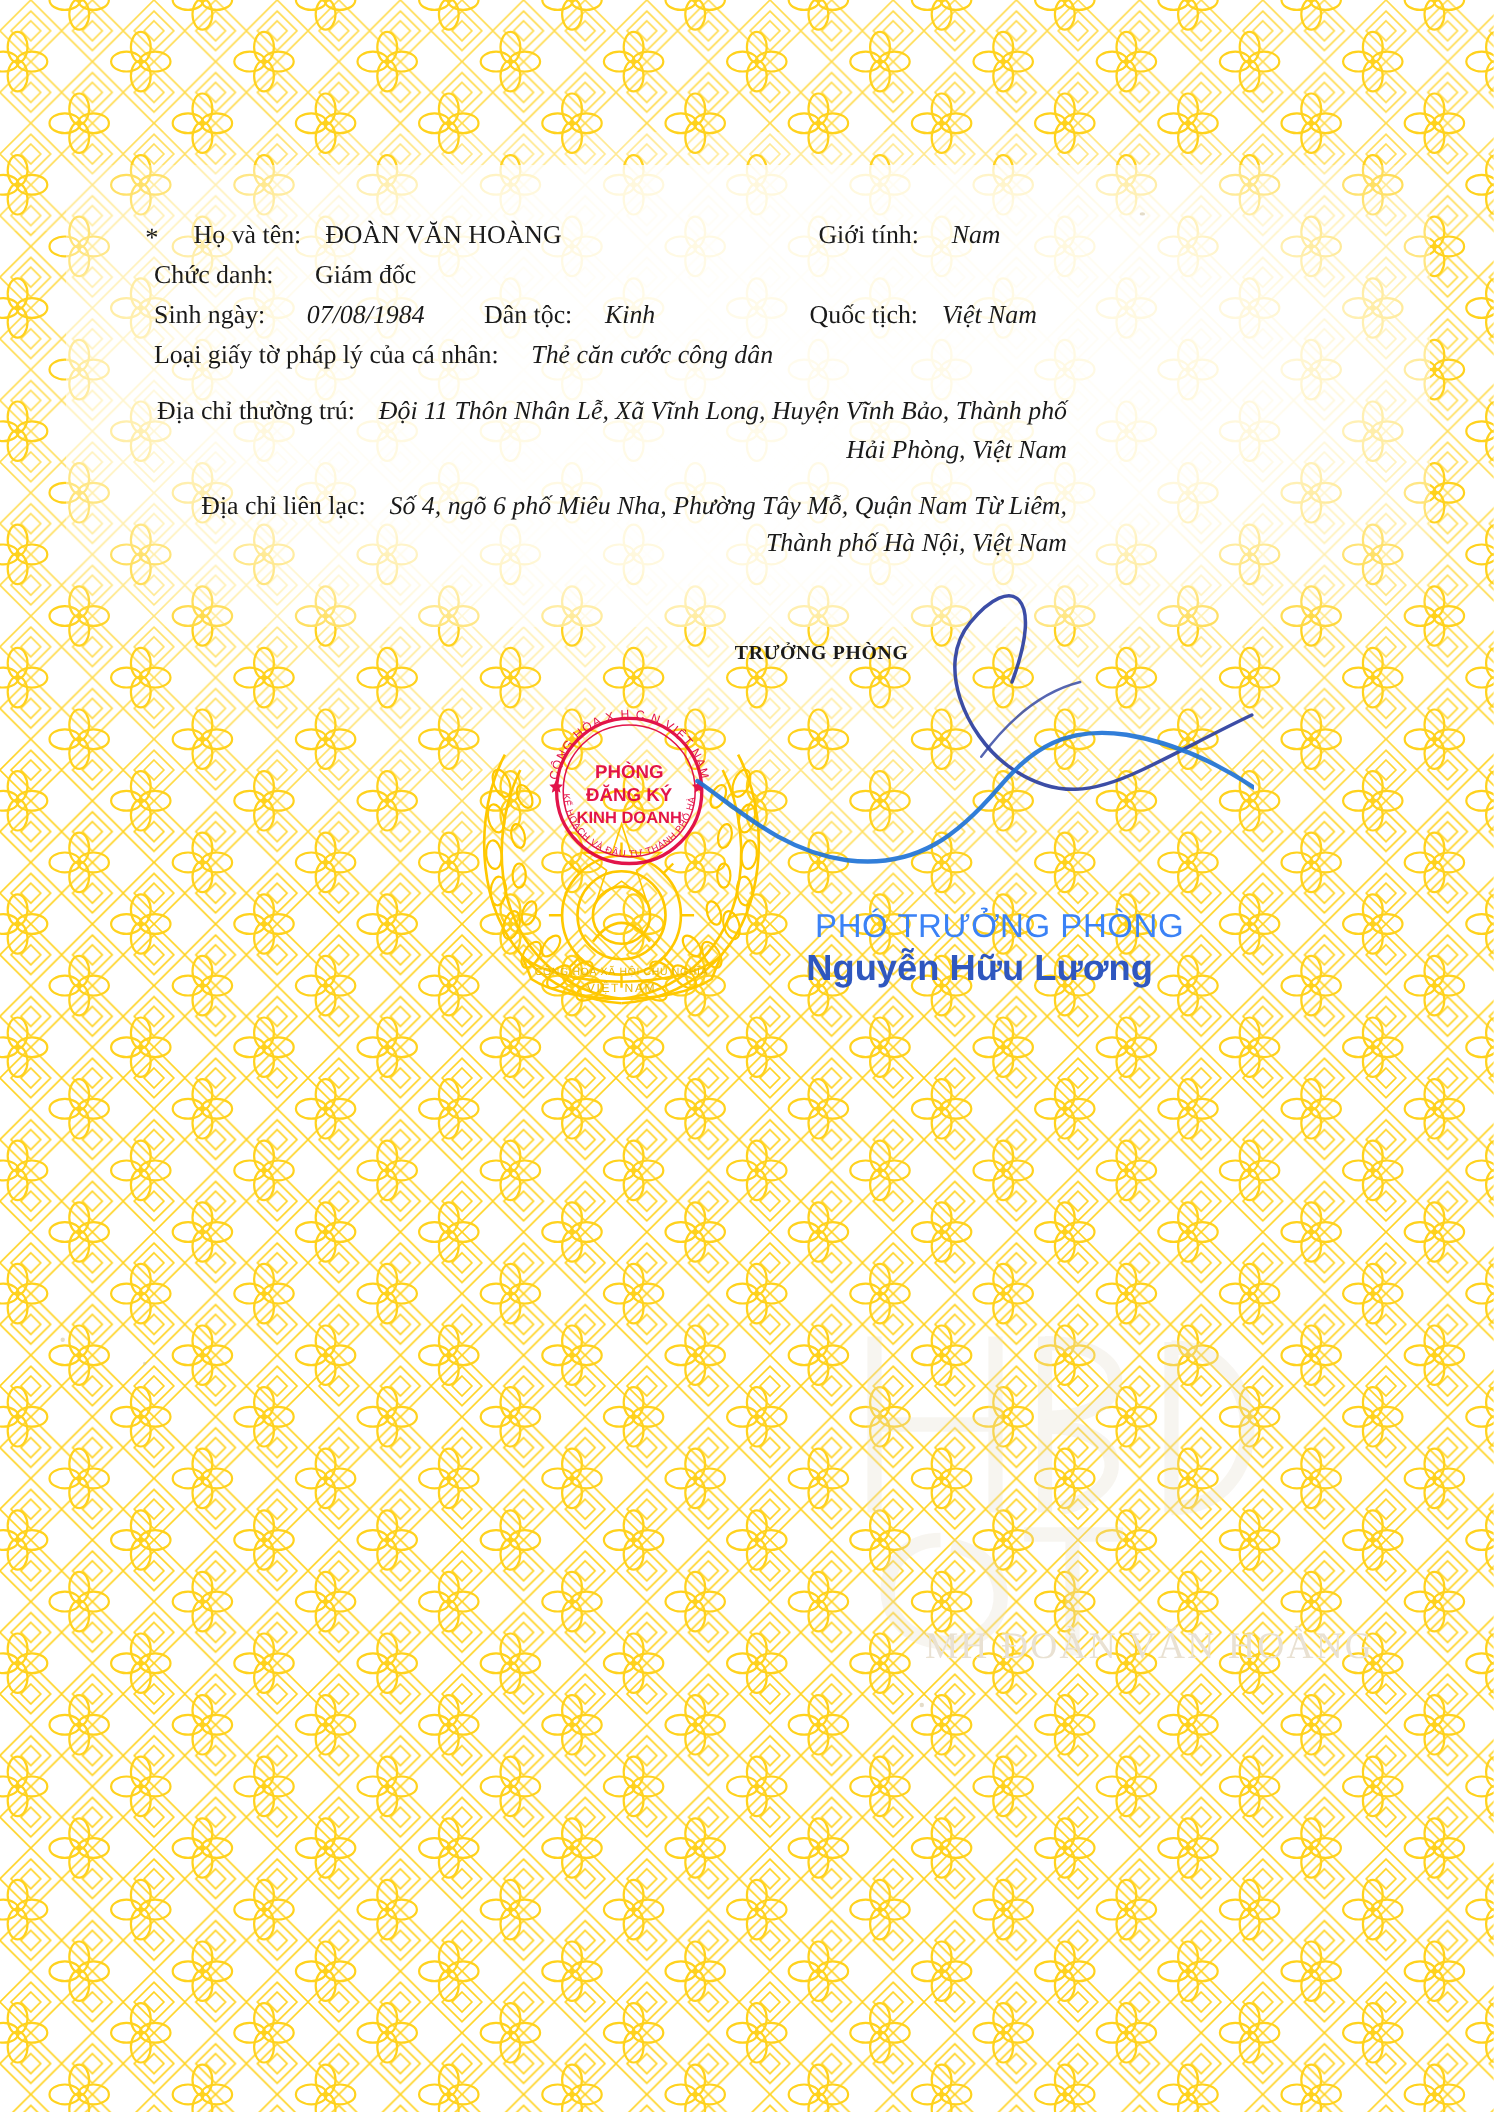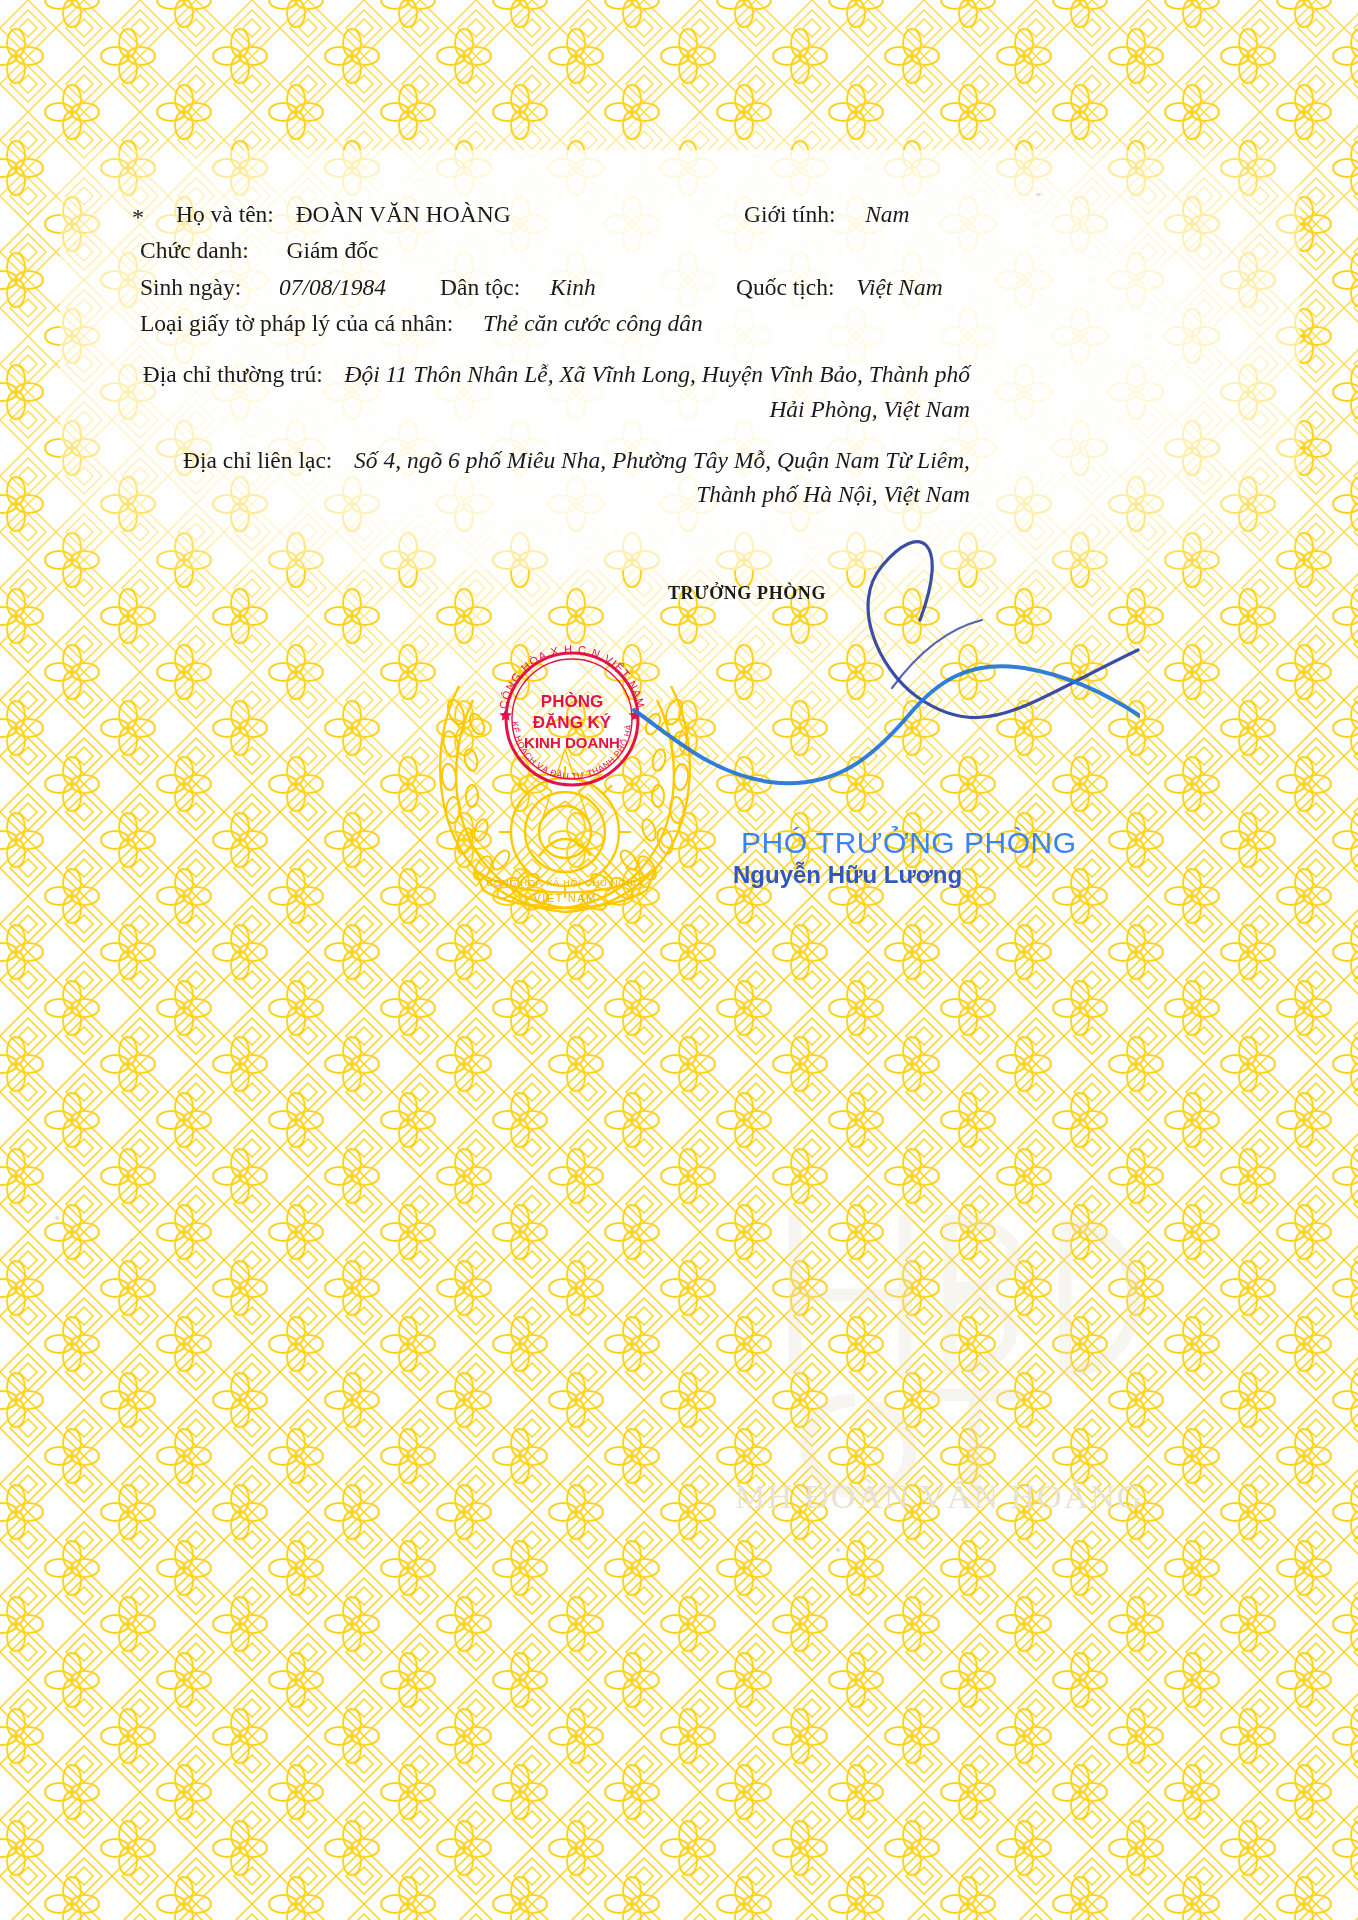--- a/index.html
+++ b/index.html
@@ -119,21 +119,21 @@
     top: 826px;
     font-size: 30px;
     color: #3b82f6;
     letter-spacing: 0.5px;
     font-family: "Liberation Sans", sans-serif;
   }
   .sub-name {
     position: absolute;
     left: 733px;
     top: 861px;
-    font-size: 24px;
+    font-size: 33px;
     color: #2f57bf;
     font-weight: bold;
     font-family: "Liberation Sans", sans-serif;
   }
 
   
   #emblem-wrap {
     position: absolute;
     left: 415px;
     top: 620px;
@@ -176,20 +176,21 @@
     position: absolute;
     left: 735px;
     top: 1478px;
     width: 620px;
     font-size: 34px;
     letter-spacing: 2px;
     color: #e9e1d2;
     font-family: "Liberation Serif", serif;
     z-index: 1;
     white-space: nowrap;
+    text-align: center;
   }
 
   .speck {
     position: absolute;
     background: #cdbf9a;
     border-radius: 50%;
     z-index: 6;
     opacity: .55;
   }
 </style>

